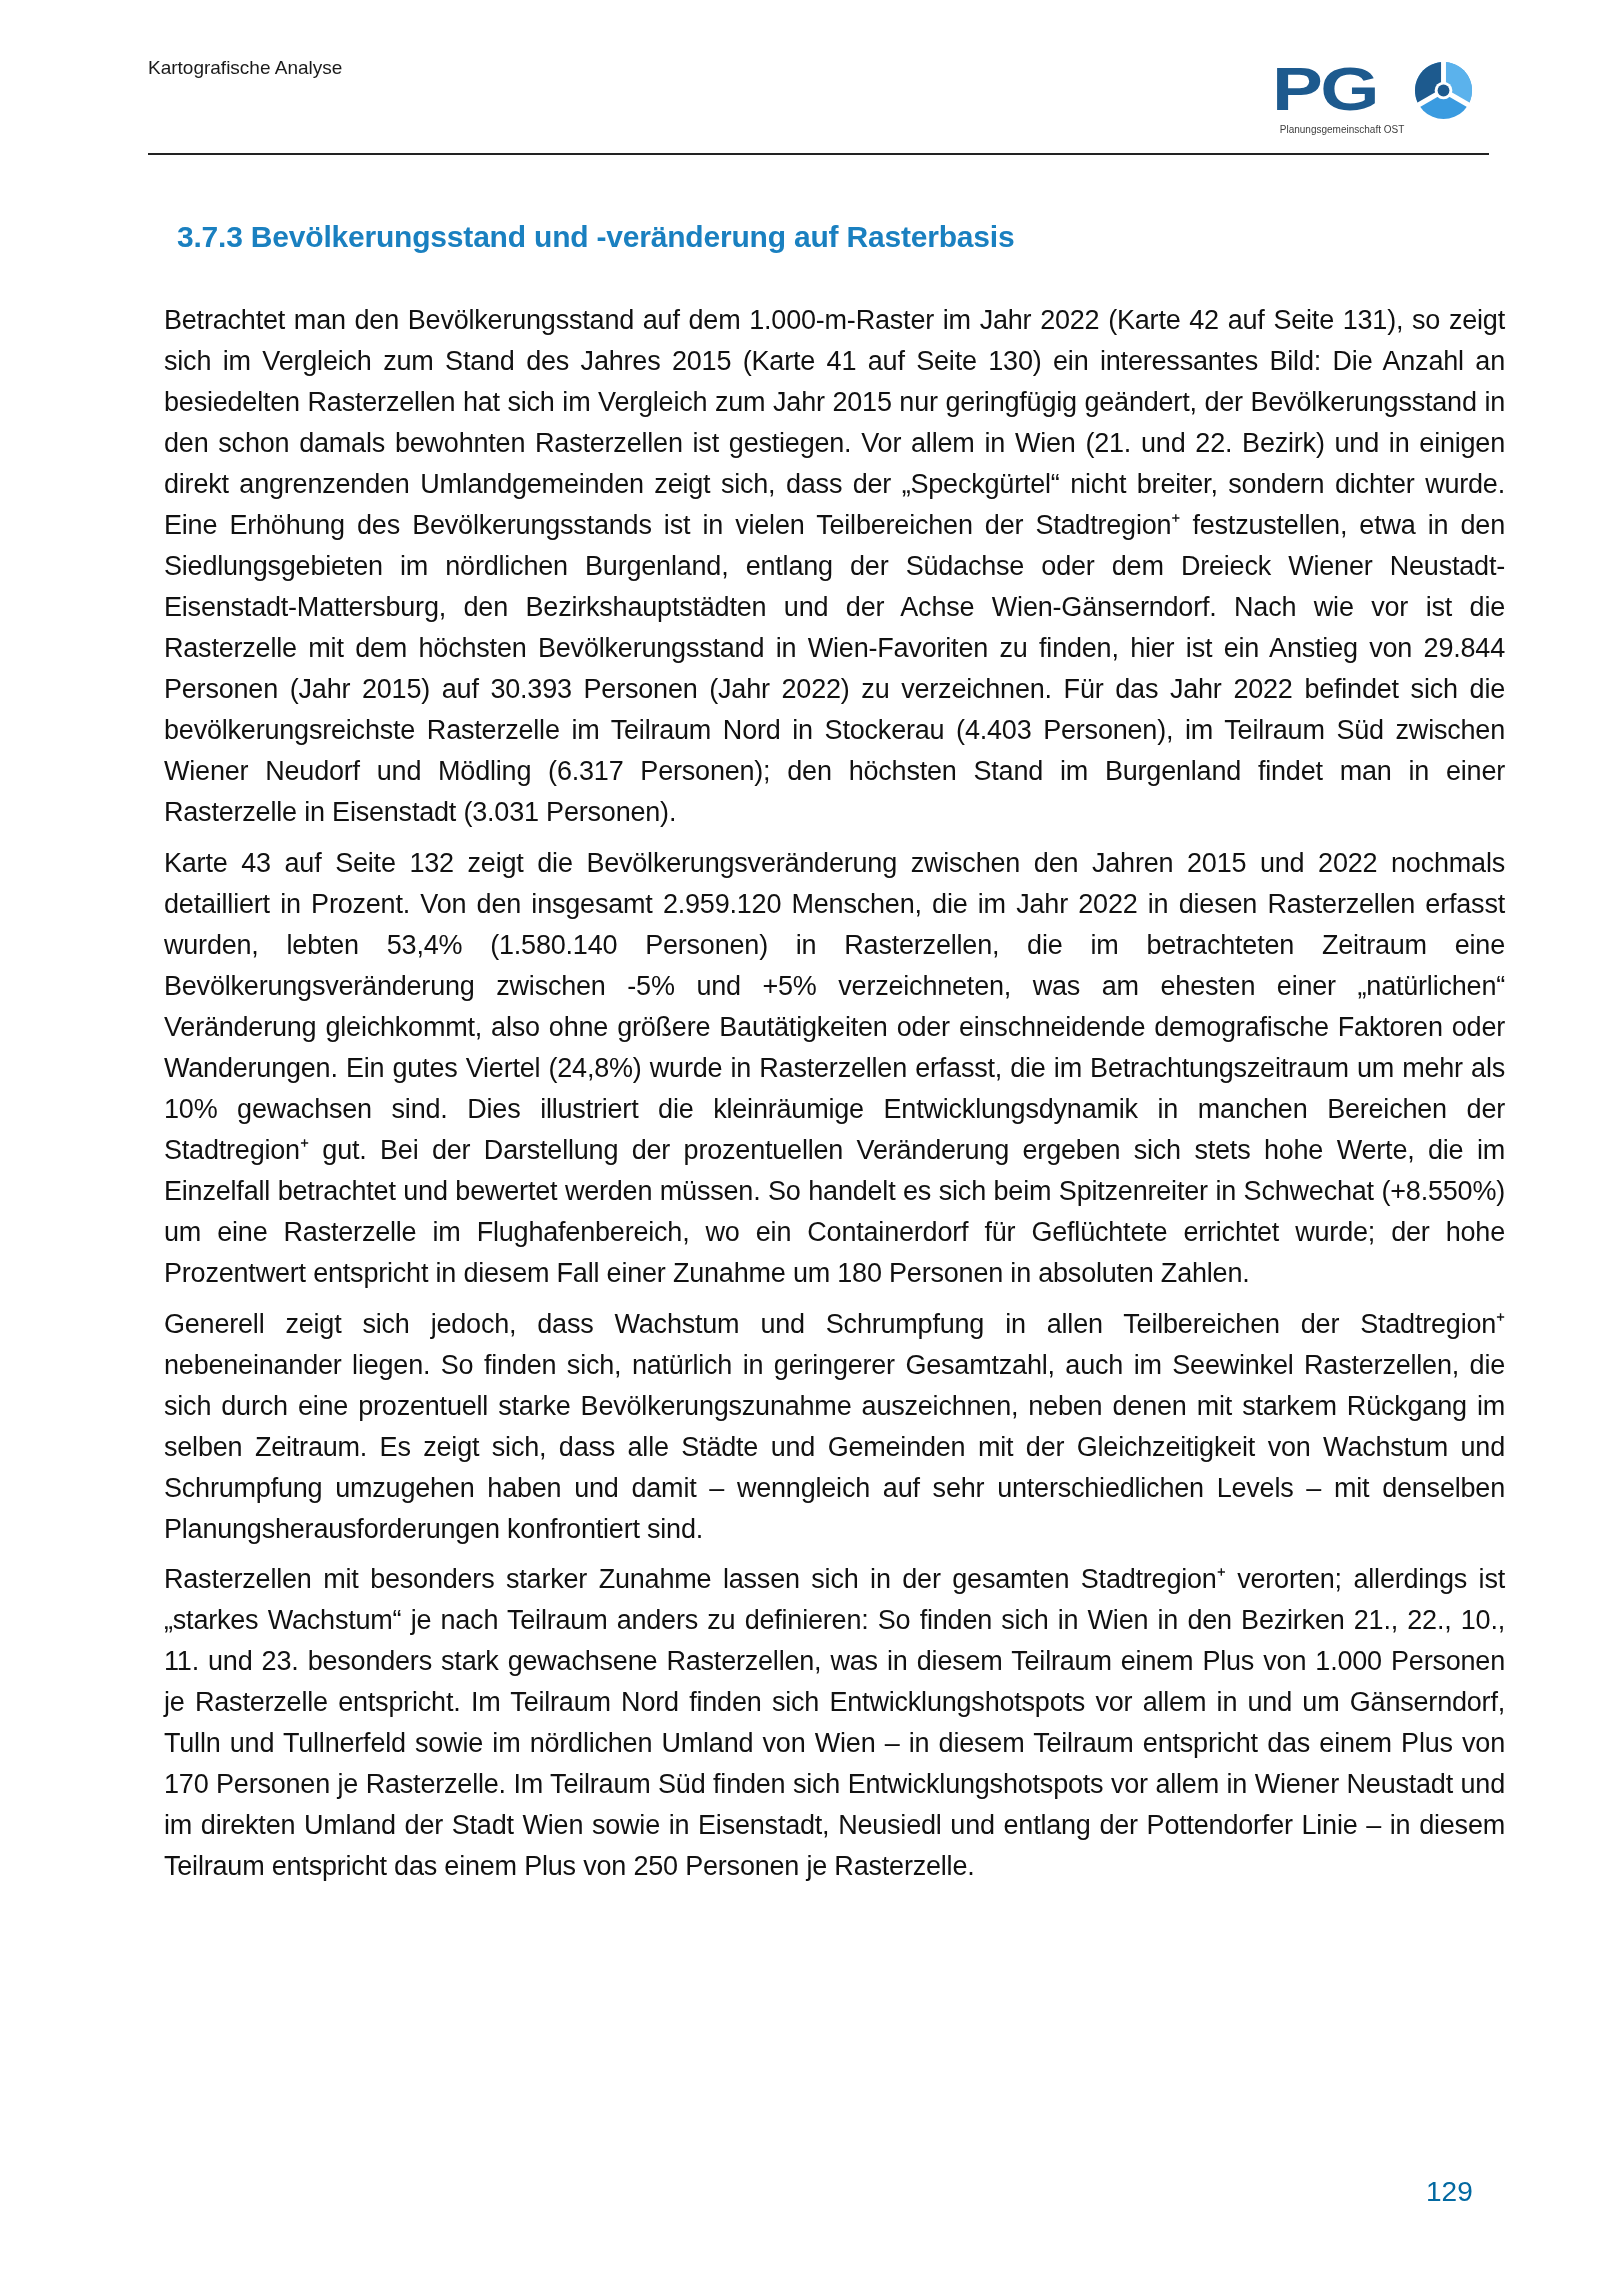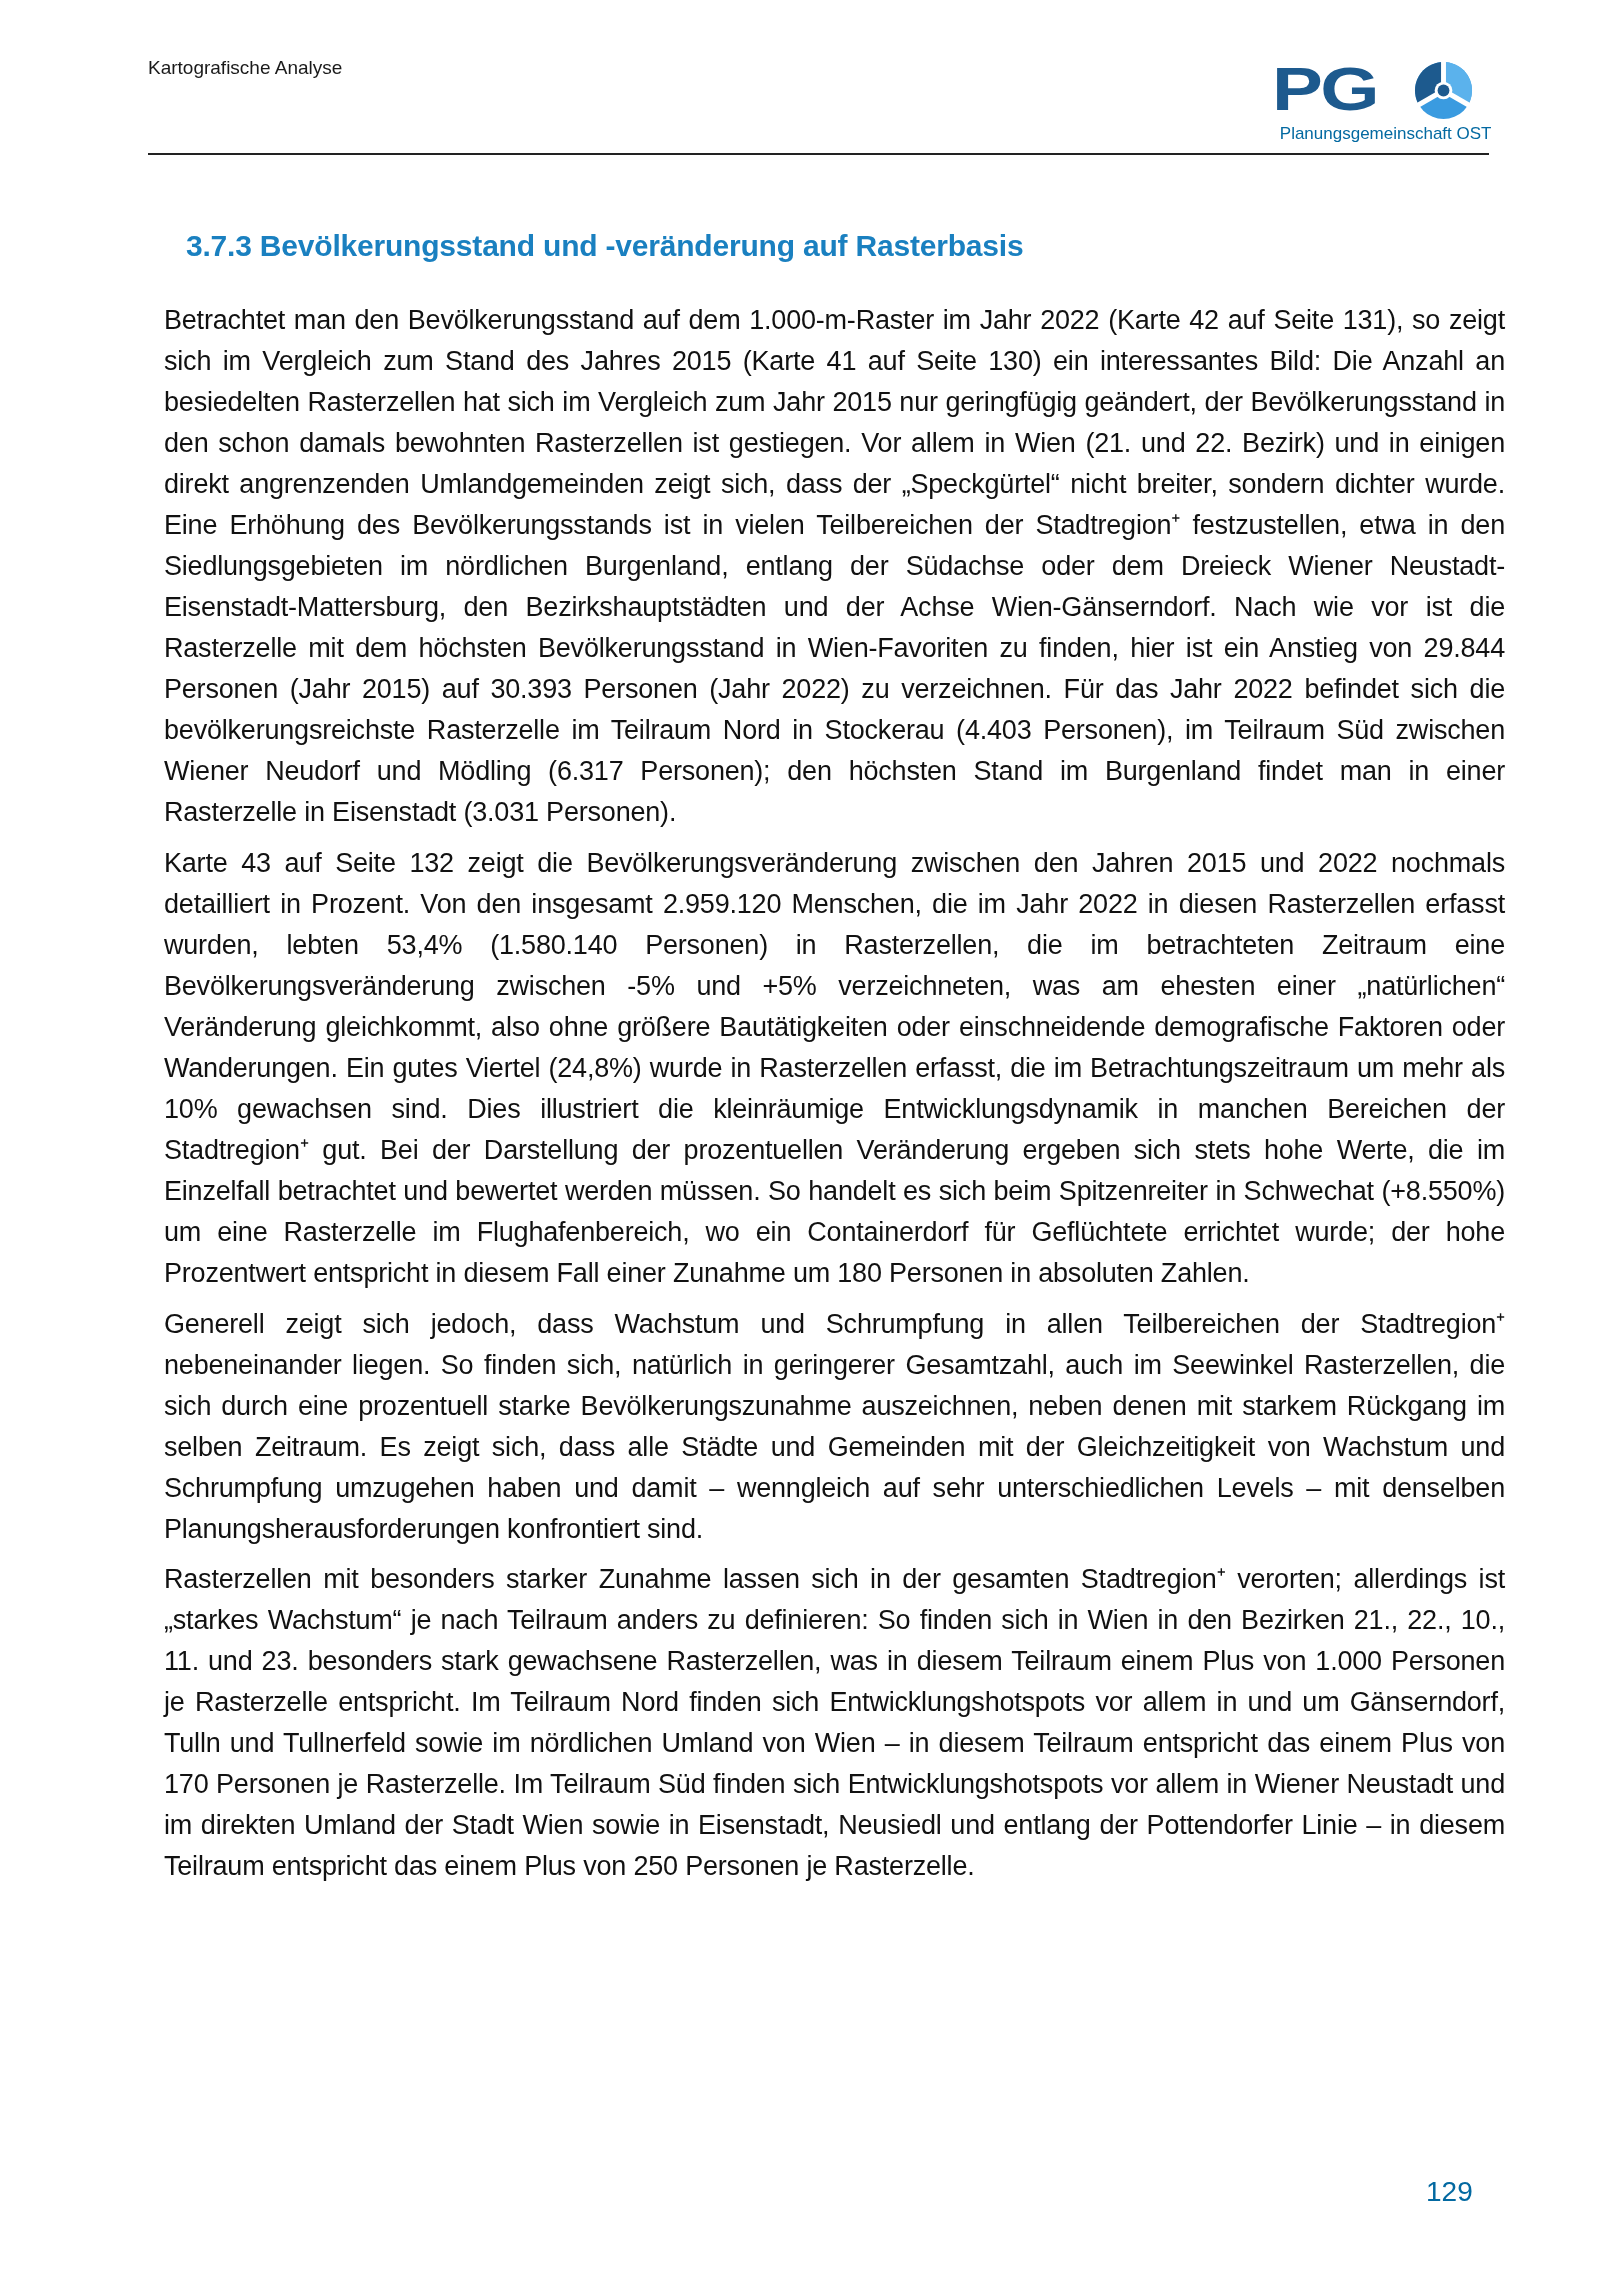--- a/index.html
+++ b/index.html
@@ -4,21 +4,21 @@
 <style>
   html, body { margin: 0; padding: 0; background: #ffffff; }
   body { width: 1621px; height: 2293px; position: relative; overflow: hidden;
          font-family: "Liberation Sans", sans-serif; color: #111111; }
   .header-title { position: absolute; left: 148px; top: 57px; font-size: 19px; color: #1a1a1a; }
   .logo { position: absolute; left: 1272px; top: 59px; width: 216px; height: 88px; }
   .logo-pg { position: absolute; left: 0; top: 0; font-family: "Liberation Sans", sans-serif;
              font-weight: 900; font-size: 61px; line-height: 61px; color: #1d5a8e; letter-spacing: -2px;
              transform: scaleX(1.25); transform-origin: left top; }
   .logo-wheel { position: absolute; left: 137px; top: 2px; width: 69px; height: 59px; }
-  .logo-sub { position: absolute; left: 7.8px; top: 65px; font-size: 17px; color: #0369a1; white-space: nowrap; }
+  .logo-sub { position: absolute; left: 7.8px; top: 65px; font-size: 10px; color: #404040; white-space: nowrap; }
   .header-rule { position: absolute; left: 148px; top: 153px; width: 1341px; height: 2px; background: #222; }
   .section-title { position: absolute; left: 170px; top: 213px; font-size: 30px; font-weight: bold;
                    color: #1a80c0; letter-spacing: -0.2px; }
   .content { position: absolute; left: 164px; top: 300px; width: 1341px; }
   .para { font-size: 27px; line-height: 41px; text-align: justify; margin: 0 0 9.8px 0;
           hyphens: manual; letter-spacing: -0.2px; }
   .page-number { position: absolute; left: 1426px; top: 2176px; font-size: 28px; color: #0369a1; }
 </style>
 </head>
 <body>
@@ -37,21 +37,21 @@
       <line x1="35" y1="30" x2="61" y2="45" stroke="#ffffff" stroke-width="5"></line>
       <circle cx="35" cy="30" r="9" fill="#ffffff"></circle>
       <circle cx="35" cy="30" r="6" fill="#1d5a8e"></circle>
     </svg>
     <div class="logo-sub">Planungsgemeinschaft OST</div>
   </div>
 
   <div class="header-rule"></div>
 </div>
 
-<h2 class="section-title" style="margin:16px;">3.7.3 Bevölkerungsstand und -veränderung auf Rasterbasis</h2>
+<h2 class="section-title" style="margin:7px;">3.7.3 Bevölkerungsstand und -veränderung auf Rasterbasis</h2>
 
 <div class="content">
   <p class="para">Betrachtet man den Bevölkerungsstand auf dem 1.000-m-Raster im Jahr 2022 (Karte 42 auf Seite 131), so zeigt sich im Vergleich zum Stand des Jahres 2015 (Karte 41 auf Seite 130) ein interes­santes Bild: Die Anzahl an besiedelten Rasterzellen hat sich im Vergleich zum Jahr 2015 nur geringfü­gig geändert, der Bevölkerungsstand in den schon damals bewohnten Rasterzellen ist gestiegen. Vor allem in Wien (21. und 22. Bezirk) und in einigen direkt angrenzenden Umlandgemeinden zeigt sich, dass der „Speckgürtel“ nicht breiter, sondern dichter wurde. Eine Erhöhung des Bevölkerungsstands ist in vielen Teilbereichen der Stadtregion⁺ festzustellen, etwa in den Siedlungsgebieten im nördlichen Burgenland, entlang der Südachse oder dem Dreieck Wiener Neustadt-Eisenstadt-Mattersburg, den Bezirkshauptstädten und der Achse Wien-Gänserndorf. Nach wie vor ist die Rasterzelle mit dem höchsten Bevölkerungsstand in Wien-Favoriten zu finden, hier ist ein Anstieg von 29.844 Personen (Jahr 2015) auf 30.393 Personen (Jahr 2022) zu verzeichnen. Für das Jahr 2022 befindet sich die bevölkerungsreichste Rasterzelle im Teilraum Nord in Stockerau (4.403 Personen), im Teilraum Süd zwischen Wiener Neudorf und Mödling (6.317 Personen); den höchsten Stand im Burgenland findet man in einer Rasterzelle in Eisenstadt (3.031 Personen).</p>
   <p class="para">Karte 43 auf Seite 132 zeigt die Bevölkerungsveränderung zwischen den Jahren 2015 und 2022 nochmals detailliert in Prozent. Von den insgesamt 2.959.120 Menschen, die im Jahr 2022 in diesen Rasterzellen erfasst wurden, lebten 53,4% (1.580.140 Personen) in Rasterzellen, die im betrachteten Zeitraum eine Bevölkerungsveränderung zwischen -5% und +5% verzeichneten, was am ehesten einer „natürlichen“ Veränderung gleichkommt, also ohne größere Bautätigkeiten oder einschneidende demografische Faktoren oder Wanderungen. Ein gutes Viertel (24,8%) wurde in Rasterzellen erfasst, die im Betrachtungszeitraum um mehr als 10% gewachsen sind. Dies illustriert die kleinräumige Ent­wicklungsdynamik in manchen Bereichen der Stadtregion⁺ gut. Bei der Darstellung der prozentuellen Veränderung ergeben sich stets hohe Werte, die im Einzelfall betrachtet und bewertet werden müs­sen. So handelt es sich beim Spitzenreiter in Schwechat (+8.550%) um eine Rasterzelle im Flugha­fenbereich, wo ein Containerdorf für Geflüchtete errichtet wurde; der hohe Prozentwert entspricht in diesem Fall einer Zunahme um 180 Personen in absoluten Zahlen.</p>
   <p class="para">Generell zeigt sich jedoch, dass Wachstum und Schrumpfung in allen Teilbereichen der Stadtregion⁺ nebeneinander liegen. So finden sich, natürlich in geringerer Gesamtzahl, auch im Seewinkel Ras­terzellen, die sich durch eine prozentuell starke Bevölkerungszunahme auszeichnen, neben denen mit starkem Rückgang im selben Zeitraum. Es zeigt sich, dass alle Städte und Gemeinden mit der Gleichzeitigkeit von Wachstum und Schrumpfung umzugehen haben und damit – wenngleich auf sehr unterschiedlichen Levels – mit denselben Planungsherausforderungen konfrontiert sind.</p>
   <p class="para">Rasterzellen mit besonders starker Zunahme lassen sich in der gesamten Stadtregion⁺ verorten; al­lerdings ist „starkes Wachstum“ je nach Teilraum anders zu definieren: So finden sich in Wien in den Bezirken 21., 22., 10., 11. und 23. besonders stark gewachsene Rasterzellen, was in diesem Teilraum einem Plus von 1.000 Personen je Rasterzelle entspricht. Im Teilraum Nord finden sich Entwicklungs­hotspots vor allem in und um Gänserndorf, Tulln und Tullnerfeld sowie im nördlichen Umland von Wien – in diesem Teilraum entspricht das einem Plus von 170 Personen je Rasterzelle. Im Teilraum Süd finden sich Entwicklungshotspots vor allem in Wiener Neustadt und im direkten Umland der Stadt Wien sowie in Eisenstadt, Neusiedl und entlang der Pottendorfer Linie – in diesem Teilraum entspricht das einem Plus von 250 Personen je Rasterzelle.</p>
 </div>
 
 <div class="page-number">129</div>
 

